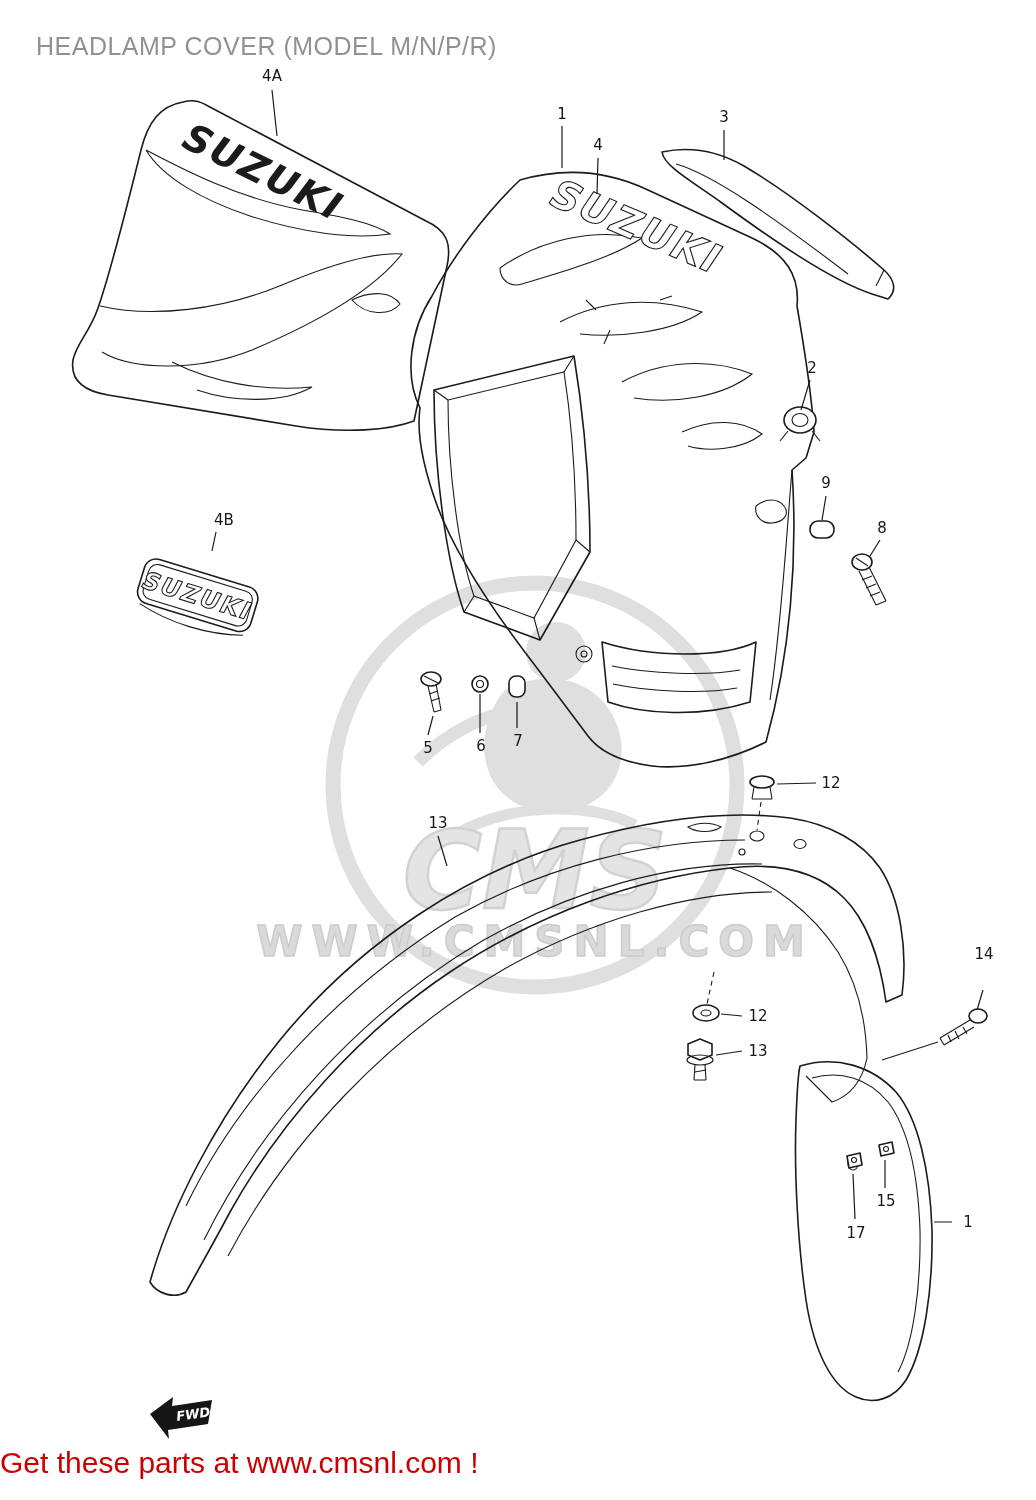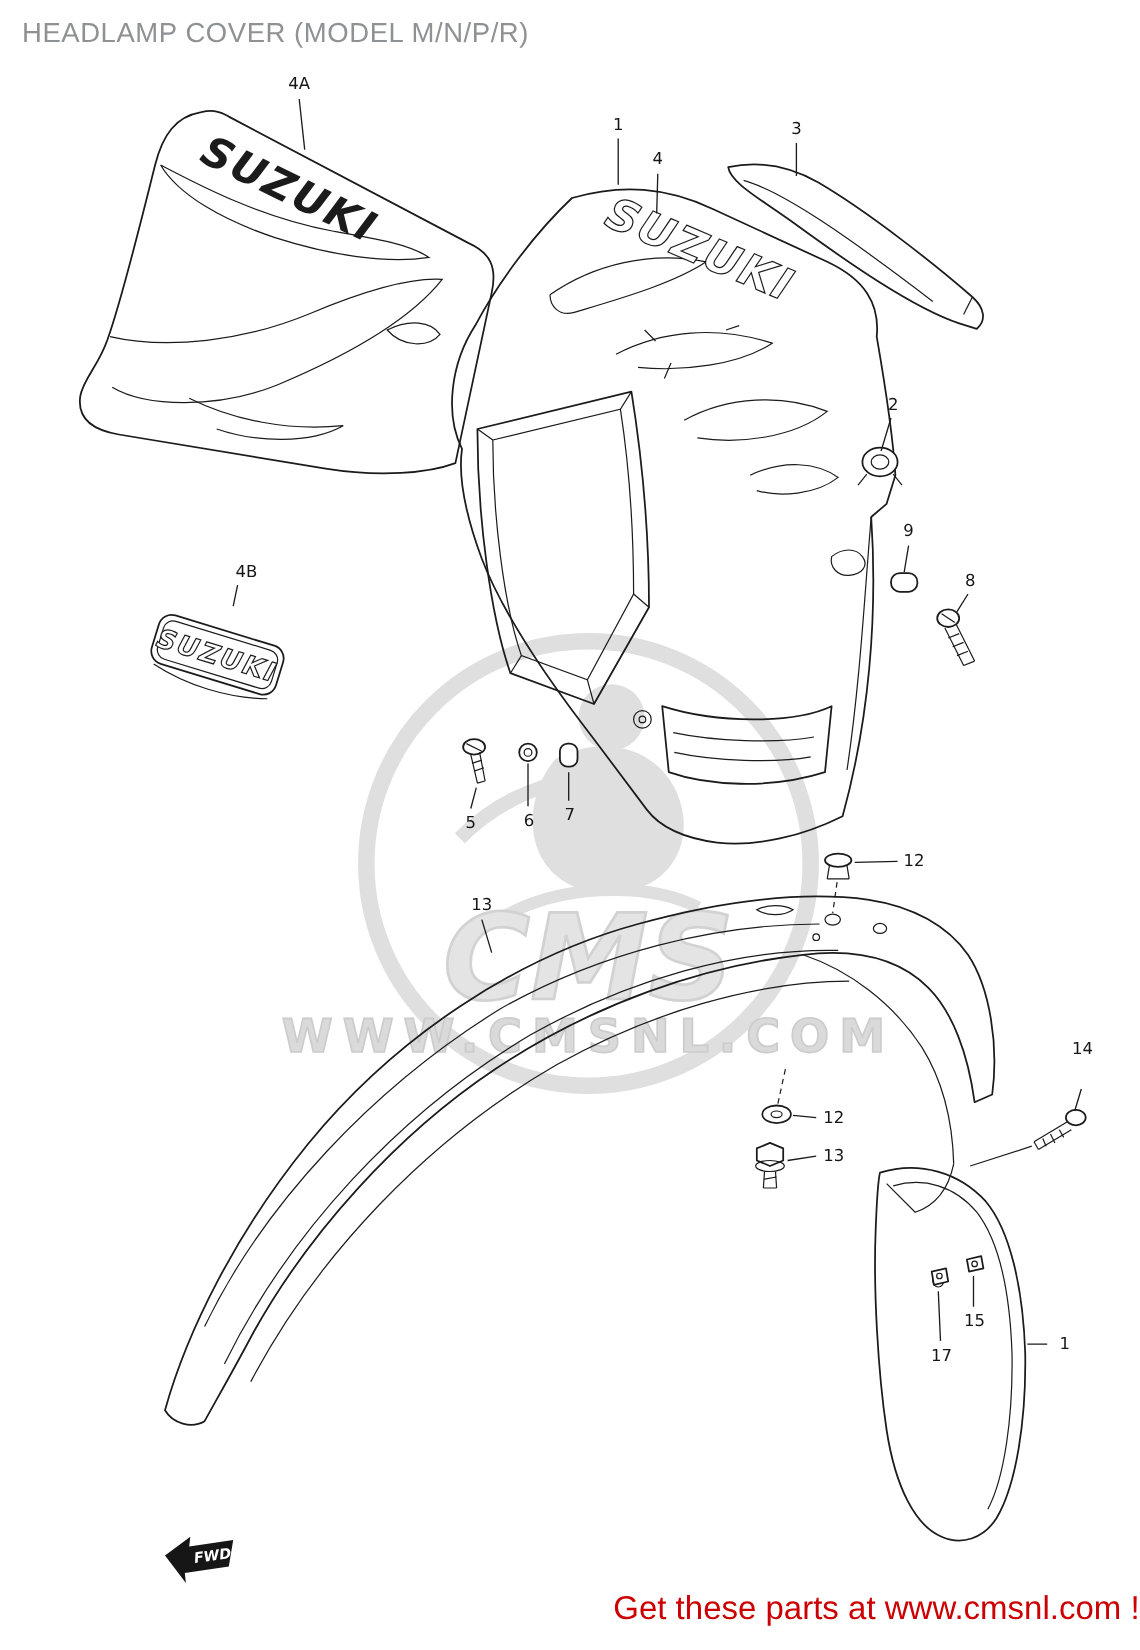--- a/index.html
+++ b/index.html
@@ -1,20 +1,20 @@
 <!DOCTYPE html>
 <html><head>
 <meta charset="utf-8">
 <style>
   html,body{margin:0;padding:0;background:#ffffff;}
   .page{position:relative;width:1036px;height:1500px;background:#fff;overflow:hidden;
         font-family:"DejaVu Sans",sans-serif;}
-  .title{position:absolute;top:16px;left:20px;margin:0;font-size:25px;font-weight:400;
+  .title{position:absolute;top:16px;left:20px;margin:16px;font-size:25px;font-weight:400;
          color:#8f9295;letter-spacing:.5px;font-family:"Liberation Sans",sans-serif;white-space:nowrap;}
-  .footer{position:absolute;bottom:20px;left:0;right:0;text-align:right;font-size:30px;
+  .footer{position:absolute;bottom:20px;left:0;right:0;text-align:left;font-size:30px;
           color:#cc0000;font-family:"Liberation Sans",sans-serif;cursor:pointer;}
   .art{position:absolute;top:0;left:0;}
   .ln{fill:none;stroke:#1b1b1b;stroke-width:1.6;stroke-linejoin:round;stroke-linecap:round;}
   .thin{fill:none;stroke:#1b1b1b;stroke-width:1.1;}
   .ld{fill:none;stroke:#1b1b1b;stroke-width:1.2;}
   .dash{fill:none;stroke:#1b1b1b;stroke-width:1.1;stroke-dasharray:5 4;}
   .whitefill{fill:#ffffff;stroke:#1b1b1b;stroke-width:1.6;stroke-linejoin:round;}
   .brand{font-family:"DejaVu Sans",sans-serif;font-weight:bold;font-style:italic;letter-spacing:2px;}
   .solid{fill:#1b1b1b;}
   .outline{fill:#ffffff;stroke:#1b1b1b;stroke-width:1.1;}

